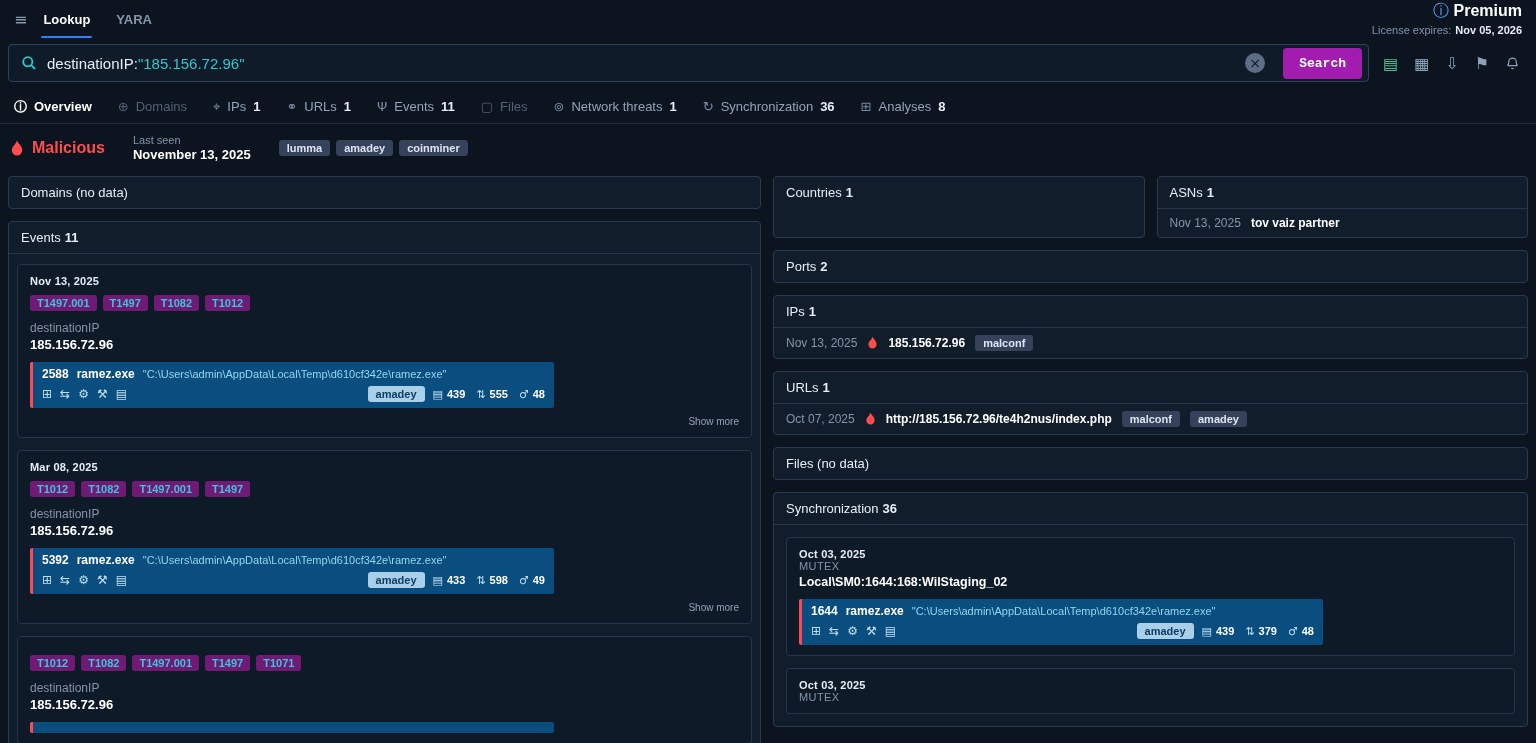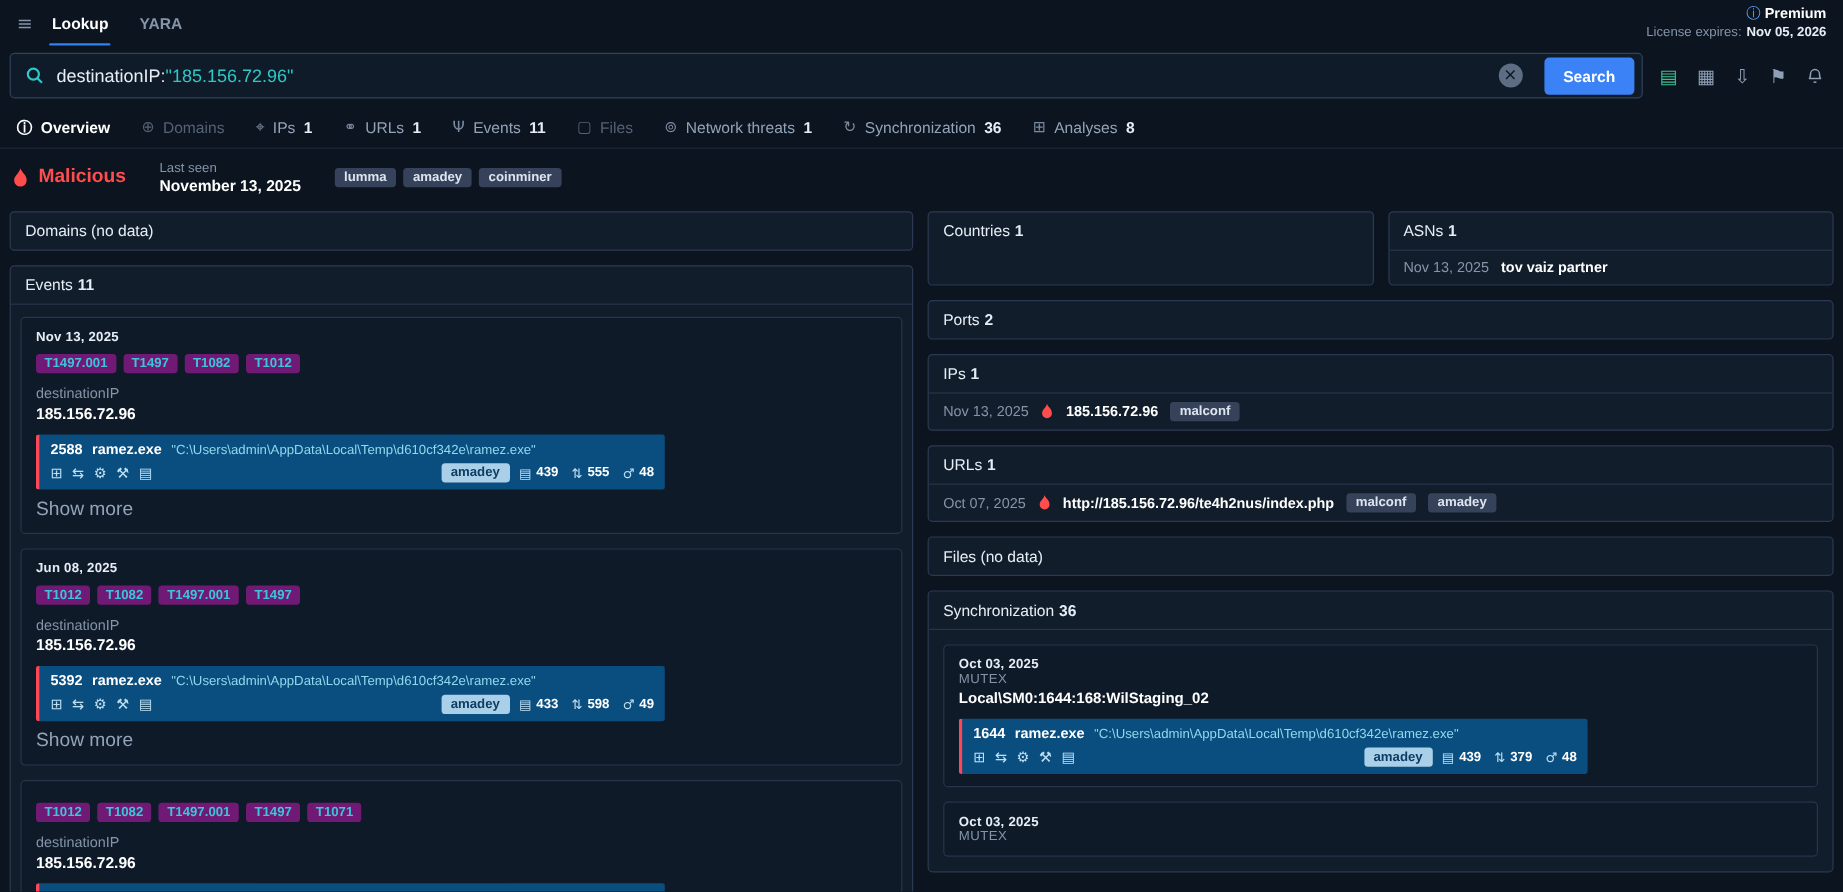--- a/index.html
+++ b/index.html
@@ -10,34 +10,34 @@
 
   
   .topbar{display:flex;align-items:center;height:38px;padding:0 14px;gap:14px}
   .menu{color:#8494a9;font-size:16px;cursor:pointer}
   .brand-tabs{display:flex;align-items:center;height:38px}
   .bt{color:#8494a9;font-weight:bold;font-size:13px;margin-right:22px;cursor:pointer;
       position:relative;padding:10px 2px;height:38px;display:flex;align-items:center}
   .bt.active{color:#ffffff}
   .bt.active::after{content:"";position:absolute;left:0;right:0;bottom:0;height:2px;background:#2f81f7;border-radius:2px}
   .top-right{margin-left:auto;text-align:right;font-size:11px;color:#8494a9;line-height:1.4}
-  .premium-line{color:#ffffff;font-weight:bold;font-size:12px}
+  .premium-line{color:#ffffff;font-weight:bold;font-size:16px}
   .info-i{color:#58a6ff;font-weight:normal}
   .license-line b{color:#e6edf6;margin-left:4px}
 
   
   .search-row{display:flex;align-items:center;gap:14px;padding:6px 10px 8px 8px}
   .search-box{flex:1;display:flex;align-items:center;gap:10px;background:#101b29;border:1px solid #31415a;
               border-radius:4px;height:38px;padding:0 6px 0 12px;font-size:15px;cursor:text}
   .q-prefix{color:#e6edf6}
   .q-value{color:#2dc9c9}
   .clear-btn{margin-left:auto;width:20px;height:20px;border-radius:50%;background:#5d6d83;color:#0b141f;
              font-size:14px;line-height:20px;text-align:center;cursor:pointer;flex:0 0 auto}
-  .search-btn{background:#3b82f6;color:#ffffff;border:0;border-radius:4px;font-weight:bold;font-size:13px;
-              padding:8px 16px;cursor:pointer;font-family:Liberation Sans, sans-serif;margin-left:8px}
+  .search-btn{background:#a21caf;color:#ffffff;border:0;border-radius:4px;font-weight:bold;font-size:13px;
+              padding:8px 16px;cursor:pointer;font-family:Liberation Mono, monospace;margin-left:8px}
   .search-icons{display:flex;align-items:center;gap:16px;padding-right:6px;color:#8ea0b6}
   .sic{font-size:16px;cursor:pointer;color:#8ea0b6;display:flex;align-items:center}
   .sic.teal{color:#3fbf8f}
 
   
   .tabs-row{display:flex;align-items:center;gap:26px;padding:0 14px;height:34px;border-bottom:1px solid #1d2a3d}
   .tab{display:flex;align-items:center;gap:7px;color:#93a3b8;cursor:pointer;font-size:13px;white-space:nowrap}
   .tab .tab-icon{font-size:13px;color:#7a8ba1}
   .tab .tab-count{color:#e6edf6;font-weight:bold}
   .tab.active{color:#ffffff;font-weight:bold}
@@ -90,21 +90,21 @@
   .pid,.pname{font-weight:bold;font-size:12px;color:#ffffff}
   .ppath{font-size:11px;color:#8fd9ec;overflow:hidden;text-overflow:ellipsis}
   .proc-l2{display:flex;align-items:center;gap:8px;margin-top:5px}
   .proc-icons{display:flex;gap:8px;color:#bfe0f2;font-size:12px}
   .pi{cursor:pointer}
   .proc-chip{background:#a9cfe9;color:#0d3d63;margin-left:auto}
   .proc-counts{display:flex;gap:11px;align-items:center}
   .count{display:flex;gap:4px;align-items:center}
   .ci{color:#bfe0f2;font-size:11px}
   .cv{color:#ffffff;font-size:11px;font-weight:bold}
-  .show-more{text-align:left;color:#93a3b8;font-size:16px;margin-top:8px;cursor:pointer}
+  .show-more{text-align:right;color:#93a3b8;font-size:10px;margin-top:8px;cursor:pointer}
 </style>
 </head>
 <body>
 
 <div class="topbar">
   <span class="menu glyph">≡</span>
   <div class="brand-tabs">
     <span class="bt active">Lookup</span>
     <span class="bt">YARA</span>
   </div>
@@ -258,21 +258,21 @@
                   <span class="count">
                     <span class="ci glyph">♂</span>
                     <b class="cv">48</b>
                   </span>
                 </span>
               </div>
             </div>
             <div class="show-more">Show more</div>
           </div>
           <div class="card">
-            <div class="card-date">Jun 08, 2025</div>
+            <div class="card-date">Mar 08, 2025</div>
             <div class="t-chips">
               <span class="t-chip">T1012</span>
               <span class="t-chip">T1082</span>
               <span class="t-chip">T1497.001</span>
               <span class="t-chip">T1497</span>
             </div>
             <div class="field-label">destinationIP</div>
             <div class="field-value">185.156.72.96</div>
             <div class="proc">
               <div class="proc-l1">

